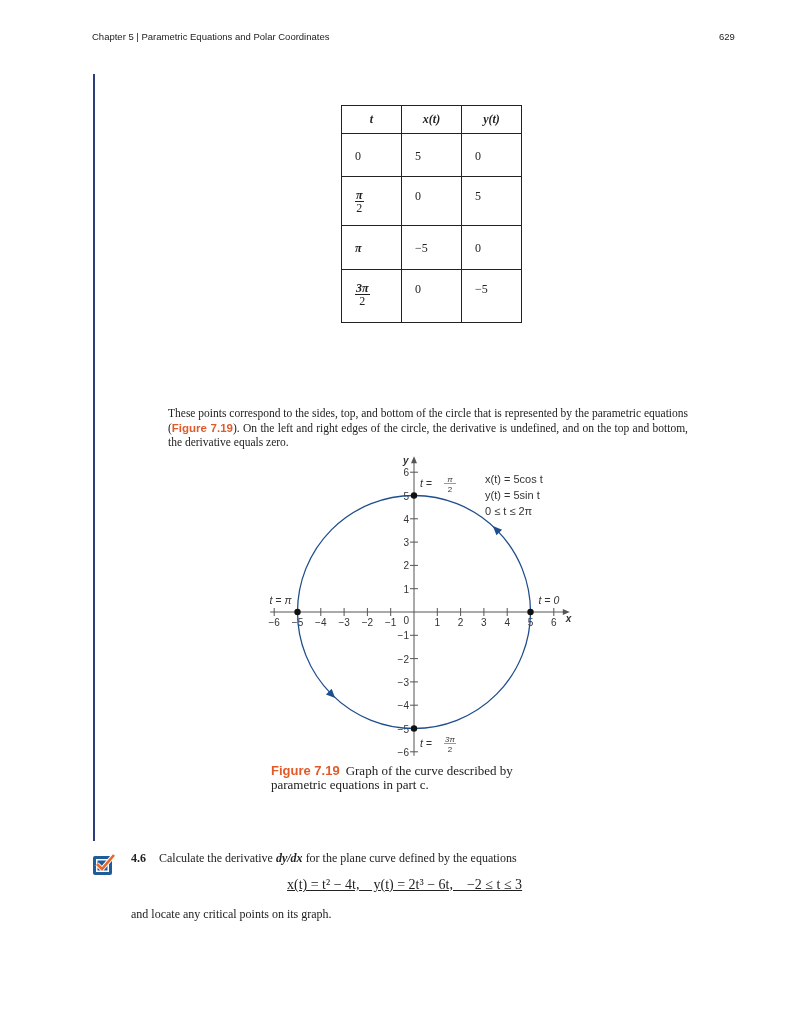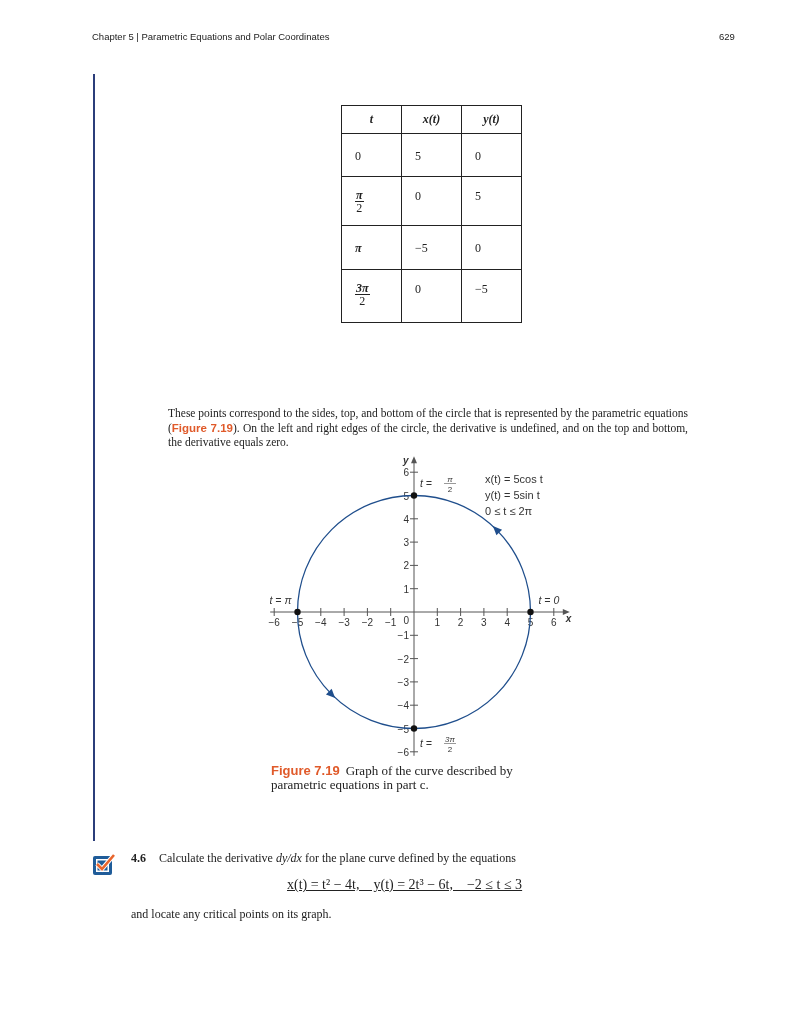--- a/index.html
+++ b/index.html
@@ -21,21 +21,21 @@
   .frac .den { display: block; font-style: normal; }
   .pi { font-style: italic; font-weight: bold; }
   .para { position: absolute; left: 168px; top: 406px; width: 520px; font-size: 11.5px; line-height: 14.5px; text-align: justify; }
   .figref { color: #e05a2a; font-family: "Liberation Sans", sans-serif; font-weight: bold; }
   svg.figure { position: absolute; left: 250px; top: 450px; }
   .caption { position: absolute; left: 263px; top: 764px; width: 300px; font-size: 13px; line-height: 14px; margin-left: 8px; }
   .caption .figlabel { color: #e05a2a; font-family: "Liberation Sans", sans-serif; font-weight: bold; margin-right: 6px; }
   .exercise-icon { position: absolute; left: 92px; top: 852px; width: 24px; height: 24px; }
   .ex-num { position: absolute; left: 131px; top: 851px; font-size: 12px; font-weight: bold; }
   .ex-text { position: absolute; left: 159px; top: 851px; font-size: 12px; }
-  .ex-text .math { font-style: italic; font-weight: normal; margin-top: 47px; }
+  .ex-text .math { font-style: italic; font-weight: bold; margin-top: 47px; }
   .equation { position: absolute; left: 287px; top: 877px; font-size: 14px; white-space: pre; text-decoration: underline; }
   .ex-tail { position: absolute; left: 131px; top: 907px; font-size: 12px; }
 </style>
 </head>
 <body>
 
 <div class="header-left">Chapter 5 | Parametric Equations and Polar Coordinates</div>
 <div class="header-right">629</div>
 <div class="side-bar"></div>
 

